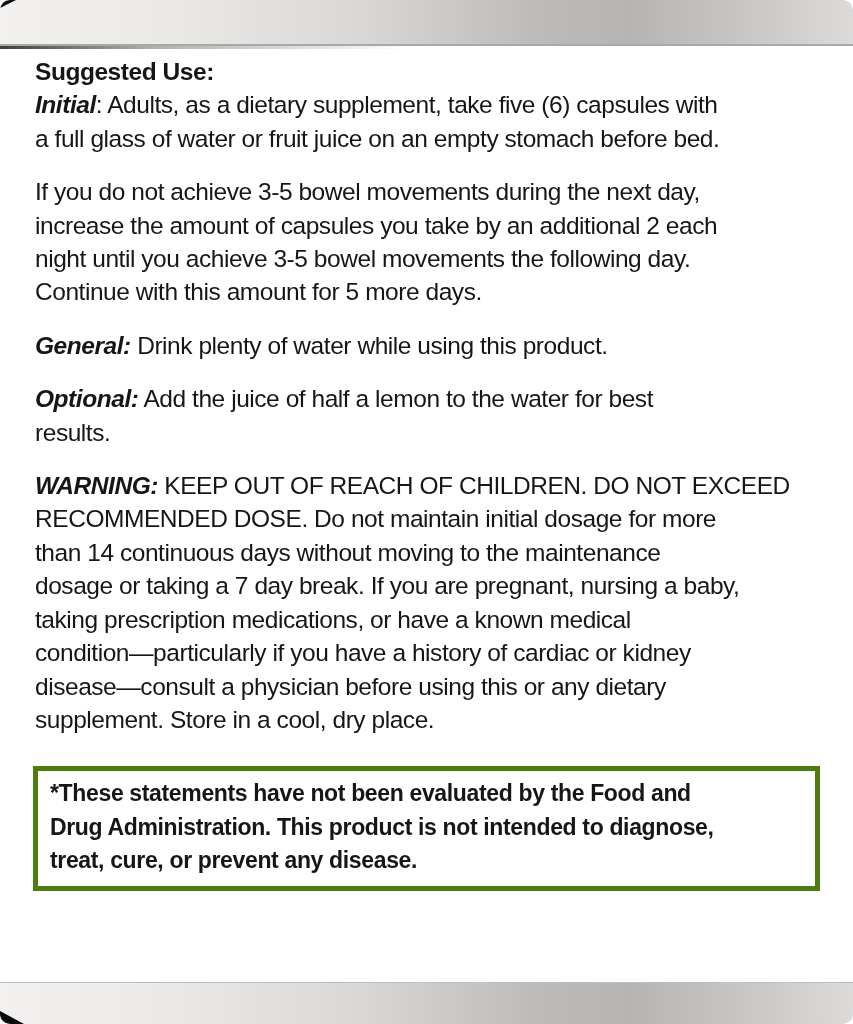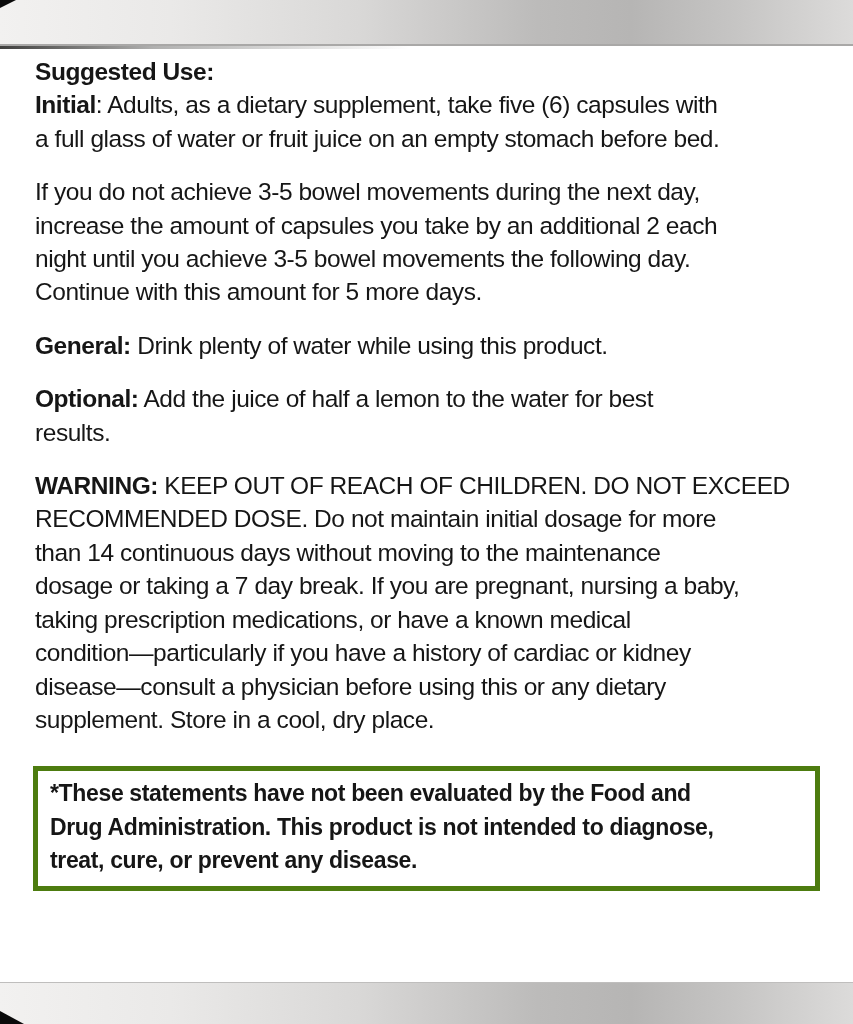--- a/index.html
+++ b/index.html
@@ -3,20 +3,21 @@
 <meta charset="utf-8">
 <style>
   html,body { margin:0; padding:0; background:#ffffff; }
   .page {
     position:relative;
     width:853px; height:1024px;
     background:#ffffff;
     overflow:hidden;
     font-family:"Liberation Sans", sans-serif;
     color:#161616;
+    border-radius:10px;
   }
 
   
   .metal-bar {
     position:absolute; left:0; right:0;
     background:linear-gradient(90deg,
       #f2f1f0 0%, #eae9e8 20%, #d9d8d7 42%,
       #bcbbba 63%, #b6b5b4 74%, #c7c6c5 87%, #dcdbda 100%);
   }
   .metal-bar.top { top:0; height:44px; border-bottom:2px solid #a9a8a7; }
@@ -43,21 +44,21 @@
     position:absolute; top:44px; left:0; right:0;
     padding:11px 24px 0 35px;
     font-size:24.5px;
     line-height:33.4px;
     letter-spacing:-0.45px;
   }
   .heading { font-weight:bold; margin:0; }
   .para { margin:0 0 20px 0; white-space:pre-line; }
   .para.first { margin-top:0; }
   .para.warning { margin-bottom:30px; }
-  .lead { font-weight:bold; }
+  .lead { font-weight:bold;font-style:italic; }
 
   .disclaimer-box {
     box-sizing:border-box;
     width:787px;
     margin:0 0 0 -2px;
     border:5px solid #4d7c0f;
     background:#ffffff;
     padding:6px 10px 8px 12px;
     font-size:23px;
     font-weight:bold;

